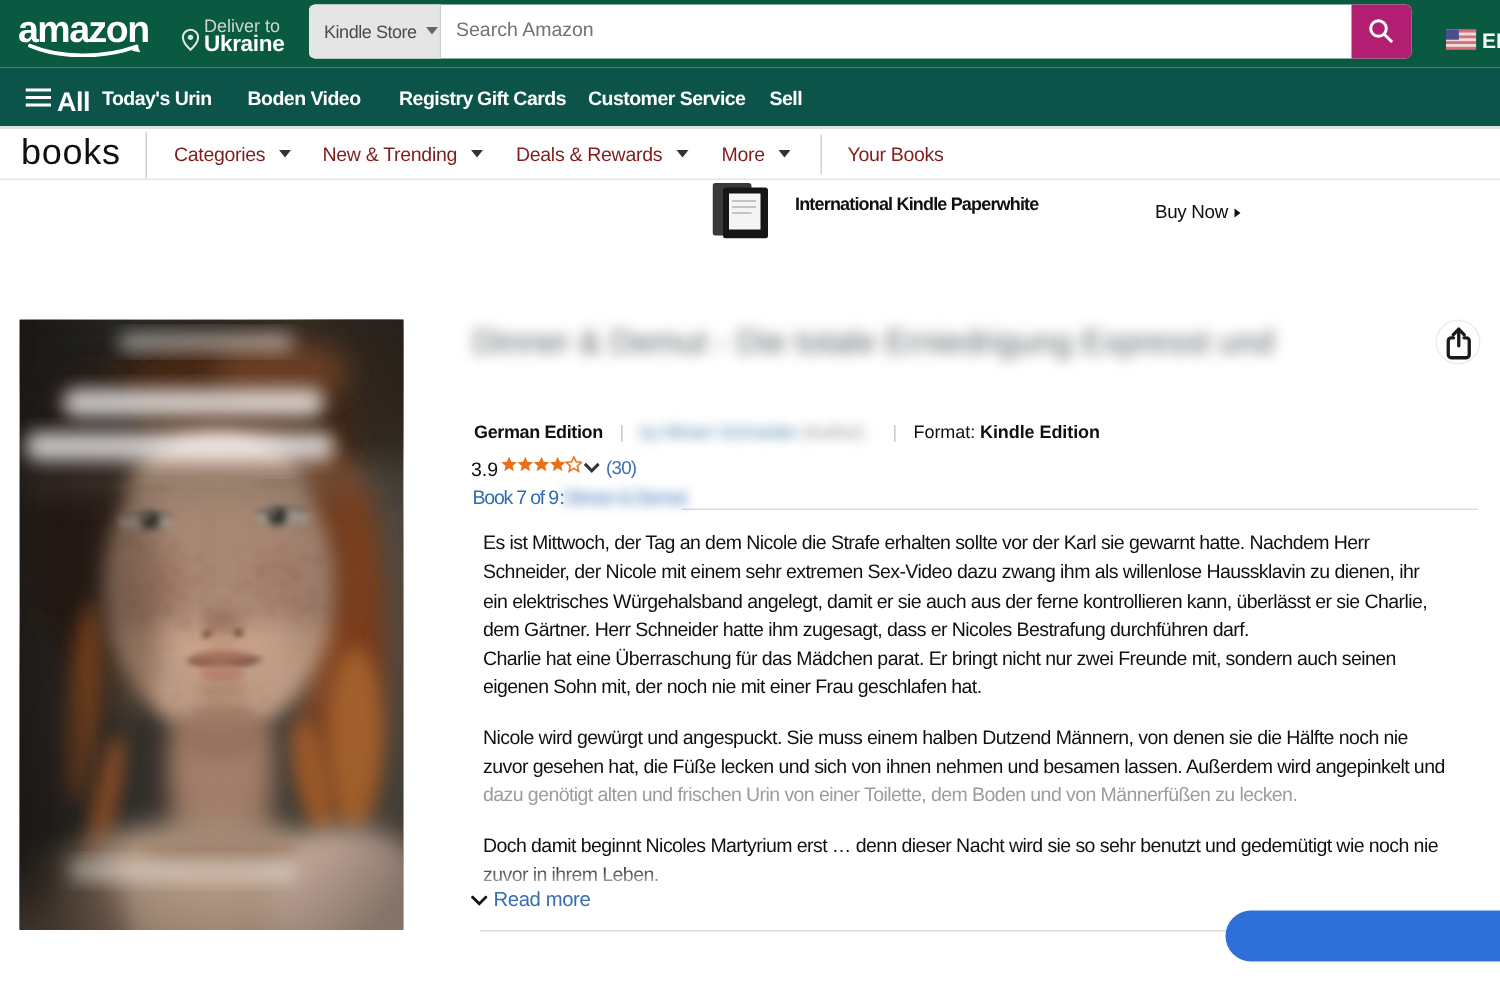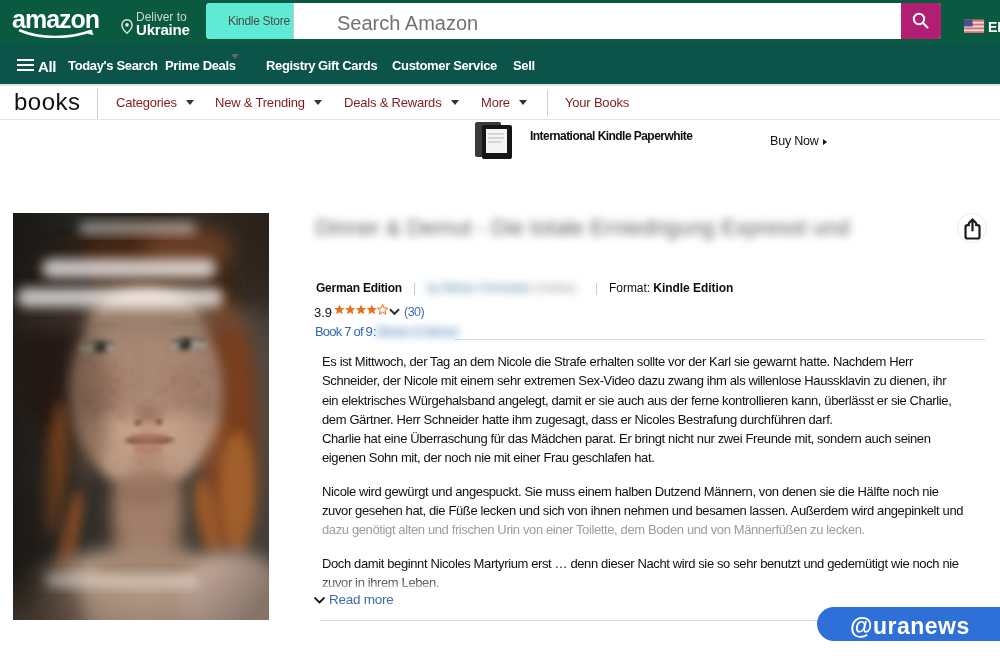--- a/index.html
+++ b/index.html
@@ -6,22 +6,22 @@
 html,body { width:1000px; height:660px; overflow:hidden; font-family:"Liberation Sans",sans-serif; background:#fff; }
 #page { position:relative; width:1000px; height:588px; }
 .abs { position:absolute; }
 
 
 #bar1 { left:0; top:0; width:1000px; height:45px; background:#0a5a42; }
 #bar2 { left:0; top:45px; width:1000px; height:39px; background:#0c5449; }
 .navitem { position:absolute; color:#fff; font-weight:bold; font-size:13px; letter-spacing:-0.35px; top:58px; }
 
 #searchbox { left:206px; top:3px; width:735px; height:36px; background:#fff; border-radius:4px; }
-#sdrop { left:206px; top:3px; width:88px; height:36px; background:#5eead4; border-radius:4px 0 0 4px; border-right:1px solid #cdcdcd; color:#4c4c4c; font-size:12px; letter-spacing:-0.3px; line-height:36px; text-align:left; padding-left:22px; }
-#sinput { left:304px; top:12px; color:#6f7373; font-size:20px;margin-left:33px; }
+#sdrop { left:206px; top:3px; width:88px; height:36px; background:#e5e5e5; border-radius:4px 0 0 4px; border-right:1px solid #cdcdcd; color:#4c4c4c; font-size:12px; letter-spacing:-0.3px; line-height:36px; text-align:left; padding-left:10px; }
+#sinput { left:304px; top:12px; color:#6f7373; font-size:13px; }
 #sbtn { left:901px; top:3px; width:40px; height:36px; background:#b21f72; border-radius:0 4px 4px 0; }
 
 
 #booksrow { left:0; top:84px; width:1000px; height:36px; background:#fff; border-bottom:1px solid #e5e5e5; }
 .bnav { position:absolute; top:95px; font-size:13px; letter-spacing:-0.2px; color:#7f1d1d; }
 .vdiv { position:absolute; width:1px; background:#d0d0d0; }
 
 
 .caret { display:inline-block; width:0; height:0; border-left:4.5px solid transparent; border-right:4.5px solid transparent; border-top:5px solid #333; vertical-align:middle; margin-left:6px; margin-bottom:2px; }
 
@@ -74,23 +74,23 @@
   </svg>
   <div class="abs" style="left:988px;top:19px;font-size:14px;font-weight:bold;color:#f4fbf7;">EN</div>
 
   <svg class="abs" style="left:17px;top:58px;" width="17" height="14" viewBox="0 0 17 14">
     <g stroke="#fff" stroke-width="2">
         <line x1="0" y1="2" x2="17" y2="2"></line>
         <line x1="0" y1="7" x2="17" y2="7"></line>
         <line x1="0" y1="12" x2="17" y2="12"></line>
       </g>
   </svg>
-  <div class="navitem" style="left:38px;font-size:15px;">All</div>
-  <div class="navitem" style="left:68px;">Today's Search</div>
-  <div class="navitem" style="left:165px;">Prime Deals</div>
+  <div class="navitem" style="left:38px;font-size:18px;">All</div>
+  <div class="navitem" style="left:68px;">Today's Urin</div>
+  <div class="navitem" style="left:165px;">Boden Video</div>
   <div class="navitem" style="left:254px;padding-left:12px;">Registry</div>
   <div class="navitem" style="left:318px;">Gift Cards</div>
   <div class="navitem" style="left:392px;">Customer Service</div>
   <div class="navitem" style="left:513px;">Sell</div>
 
   <div class="abs" id="booksrow"></div>
   <div class="abs" style="left:0;top:84px;width:1000px;height:2px;background:#d9e6e2;"></div>
   <div class="abs" style="left:14px;top:88px;font-size:24px;color:#111;letter-spacing:0.5px;text-align:center;">books</div>
   <div class="vdiv" style="left:97px;top:88px;height:31px;"></div>
   <div class="bnav" style="left:116px;">Categories <span class="caret"></span></div>
@@ -512,15 +512,14 @@
   <div class="abs" style="left:957px;top:213px;width:30px;height:30px;border:1px solid #ededed;border-radius:50%;"></div>
   <svg class="abs" style="left:962px;top:217px;" width="21" height="24" viewBox="0 0 21 24">
     <g stroke="#1a1a1a" stroke-width="2.2" fill="none" stroke-linejoin="round" stroke-linecap="round">
       <path d="M7 8.2 H5.5 A2 2 0 0 0 3.5 10.2 V19.5 A2 2 0 0 0 5.5 21.5 H15.5 A2 2 0 0 0 17.5 19.5 V10.2 A2 2 0 0 0 15.5 8.2 H14"></path>
       <line x1="10.5" y1="13.5" x2="10.5" y2="3"></line>
       <path d="M6.8 6.2 L10.5 2.4 L14.2 6.2"></path>
     </g>
   </svg>
 
   <div class="abs" style="left:817px;top:607px;width:190px;height:34px;background:#2e6fd8;border-radius:17px 0 0 17px;"></div>
-  <div class="abs" style="left:850px;top:613px;font-size:23px;font-weight:bold;color:#fff;letter-spacing:0.5px;">@uranews</div>
 
 </div>
 
 </body></html>

